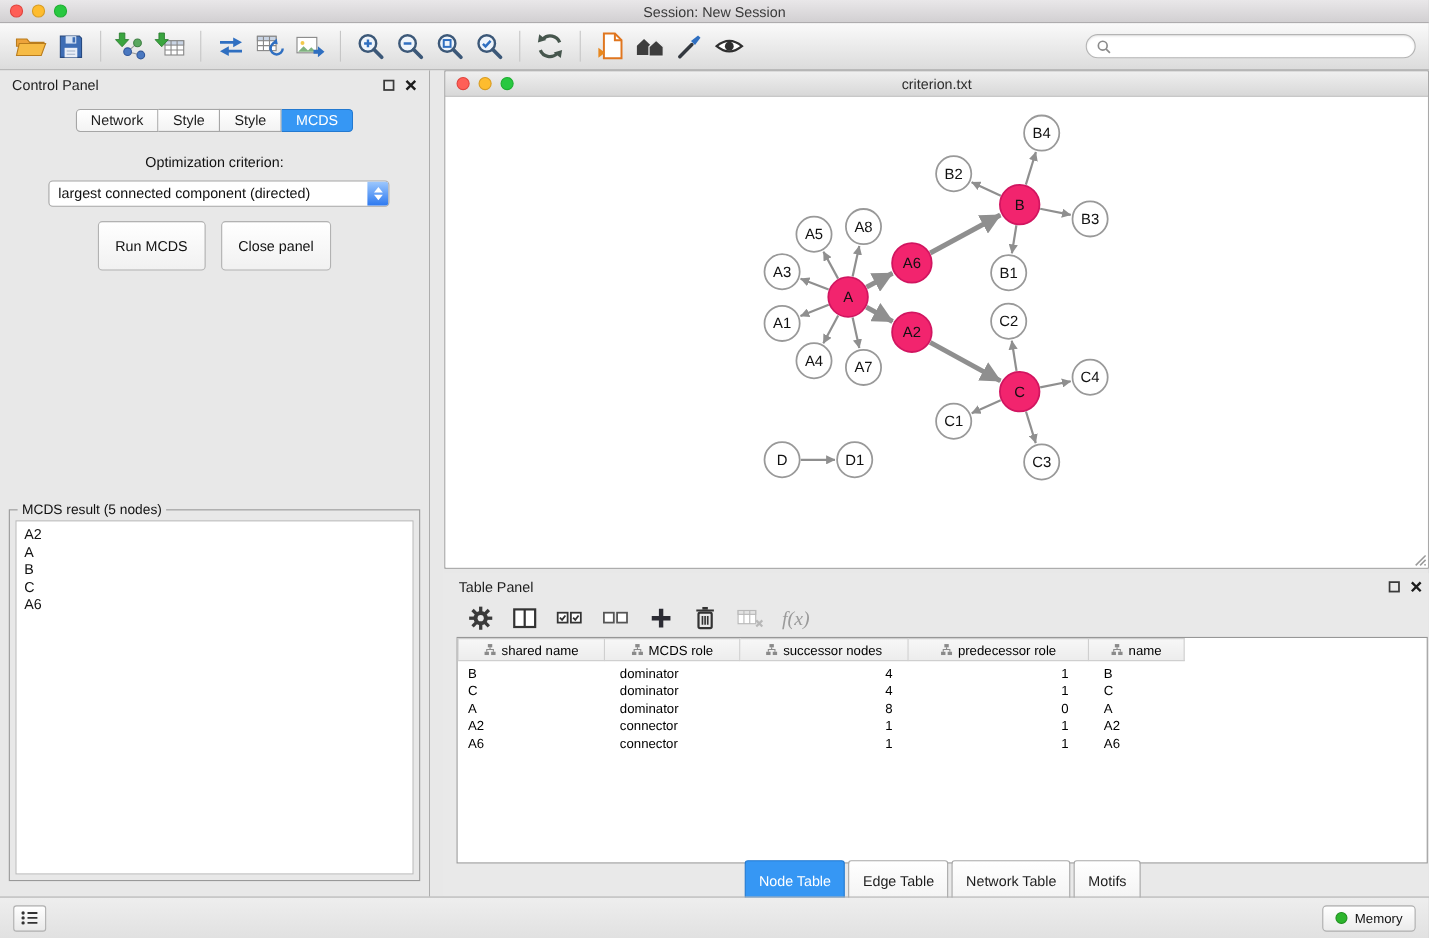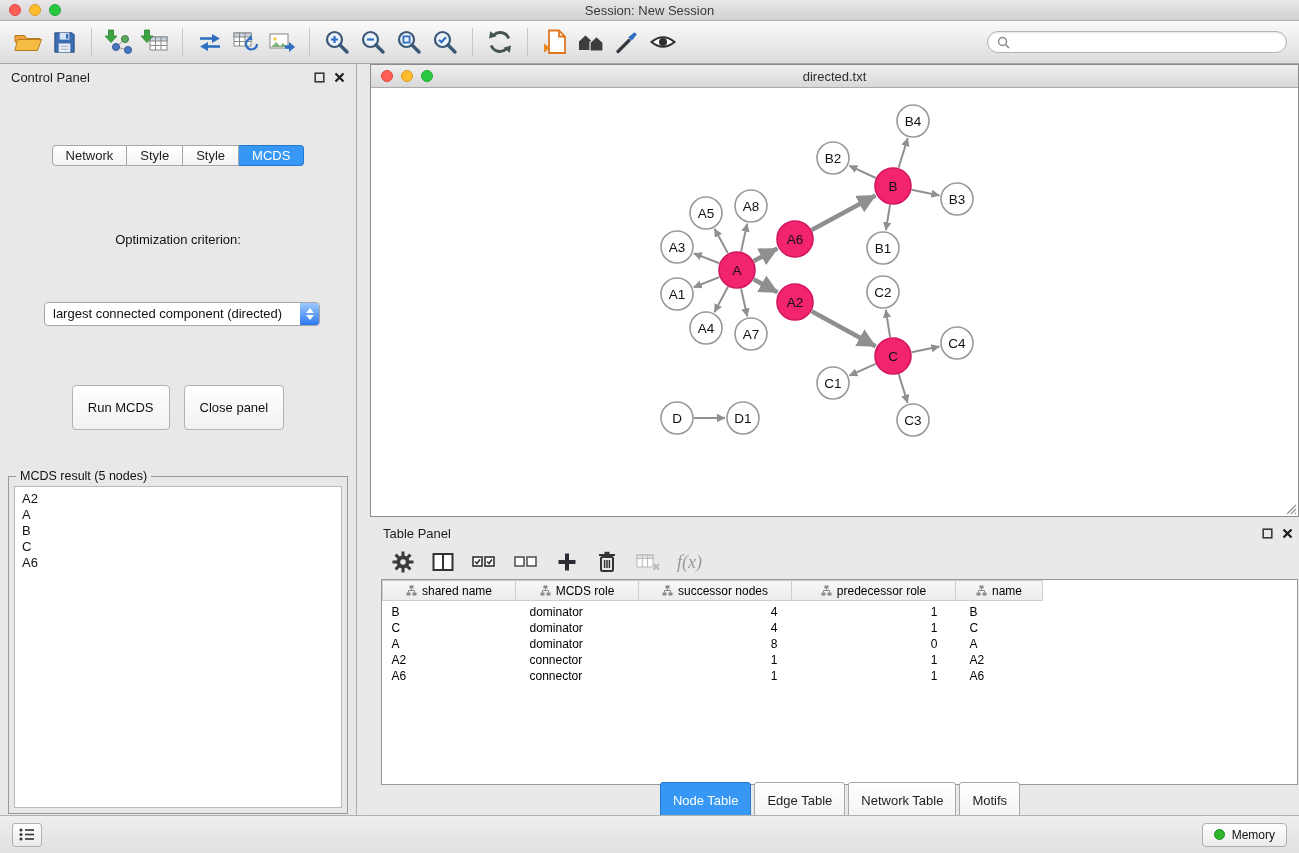--- a/index.html
+++ b/index.html
@@ -19,21 +19,21 @@
 
 .toolbar { height:43px; flex:0 0 auto; background:linear-gradient(#fafafa,#dcdcdc); border-bottom:1px solid #a6a6a6; display:flex; align-items:center; padding:0 10px; }
 .tbtn { width:36px; height:36px; border:none; background:transparent; display:flex; align-items:center; justify-content:center; cursor:default; }
 .tsep { width:1px; height:28px; background:#c6c6c6; margin:0 9px; flex:0 0 auto; }
 .search-wrap { margin-left:auto; padding-right:2px; }
 .search-box { width:300px; height:22px; background:#fff; border:1px solid #b4b4b4; border-radius:12px; display:flex; align-items:center; padding:0 9px; box-shadow:inset 0 1px 2px rgba(0,0,0,.10); }
 .search-box input { border:none; outline:none; background:transparent; flex:1; font-size:12px; margin-left:5px; font-family:"Liberation Sans",sans-serif; }
 
 
 .main { flex:1; display:flex; min-height:0; }
-.control-panel { width:357px; flex:0 0 auto; background:#e8e8e8; border-right:1px solid #adadad; display:flex; flex-direction:column; min-height:0;gap:46px; }
+.control-panel { width:391px; flex:0 0 auto; background:#e8e8e8; border-right:1px solid #adadad; display:flex; flex-direction:column; min-height:0; }
 .divider { width:12px; flex:0 0 auto; background:#e8e8e8; }
 .right-col { flex:1; display:flex; flex-direction:column; min-width:0; background:#e8e8e8; }
 
 
 .panel-header { height:26px; flex:0 0 auto; display:flex; align-items:center; padding:0 11px; font-size:13px; color:#1d1d1d; }
 .ph-icons { margin-left:auto; display:flex; align-items:center; gap:9px; }
 .seg-tabs { display:flex; justify-content:center; margin:9px 0 7px; flex:0 0 auto; }
 .seg { border:1px solid #a6a6a6; background:linear-gradient(#ffffff,#f3f3f3); font-size:13px; color:#1d1d1d; padding:2px 13px; cursor:default; }
 .seg + .seg { border-left:none; }
 .seg:first-child { border-radius:4px 0 0 4px; }
@@ -294,21 +294,21 @@
 
     <div class="right-col">
 
       <div class="net-window">
         <div class="net-titlebar">
           <div class="lights">
             <span class="light red"></span>
             <span class="light yellow"></span>
             <span class="light green"></span>
           </div>
-          <span class="net-title">directed.txt</span>
+          <span class="net-title">criterion.txt</span>
         </div>
         <div class="net-canvas">
           <svg id="network-svg" width="893" height="428" viewBox="0 0 893 428">
             <defs>
               <marker id="arrowhead" viewBox="0 0 10 10" refX="9.5" refY="5" markerWidth="4.2" markerHeight="4.2" orient="auto" markerUnits="strokeWidth">
                 <path d="M0 0 L10 5 L0 10 z" fill="#8f8f8f"></path>
               </marker>
             </defs>
           <line x1="348.3" y1="175.2" x2="322.8" y2="165.4" stroke="#8f8f8f" stroke-width="2" marker-end="url(#arrowhead)"></line>
               <line x1="356.9" y1="165.3" x2="343.6" y2="140.8" stroke="#8f8f8f" stroke-width="2" marker-end="url(#arrowhead)"></line>

